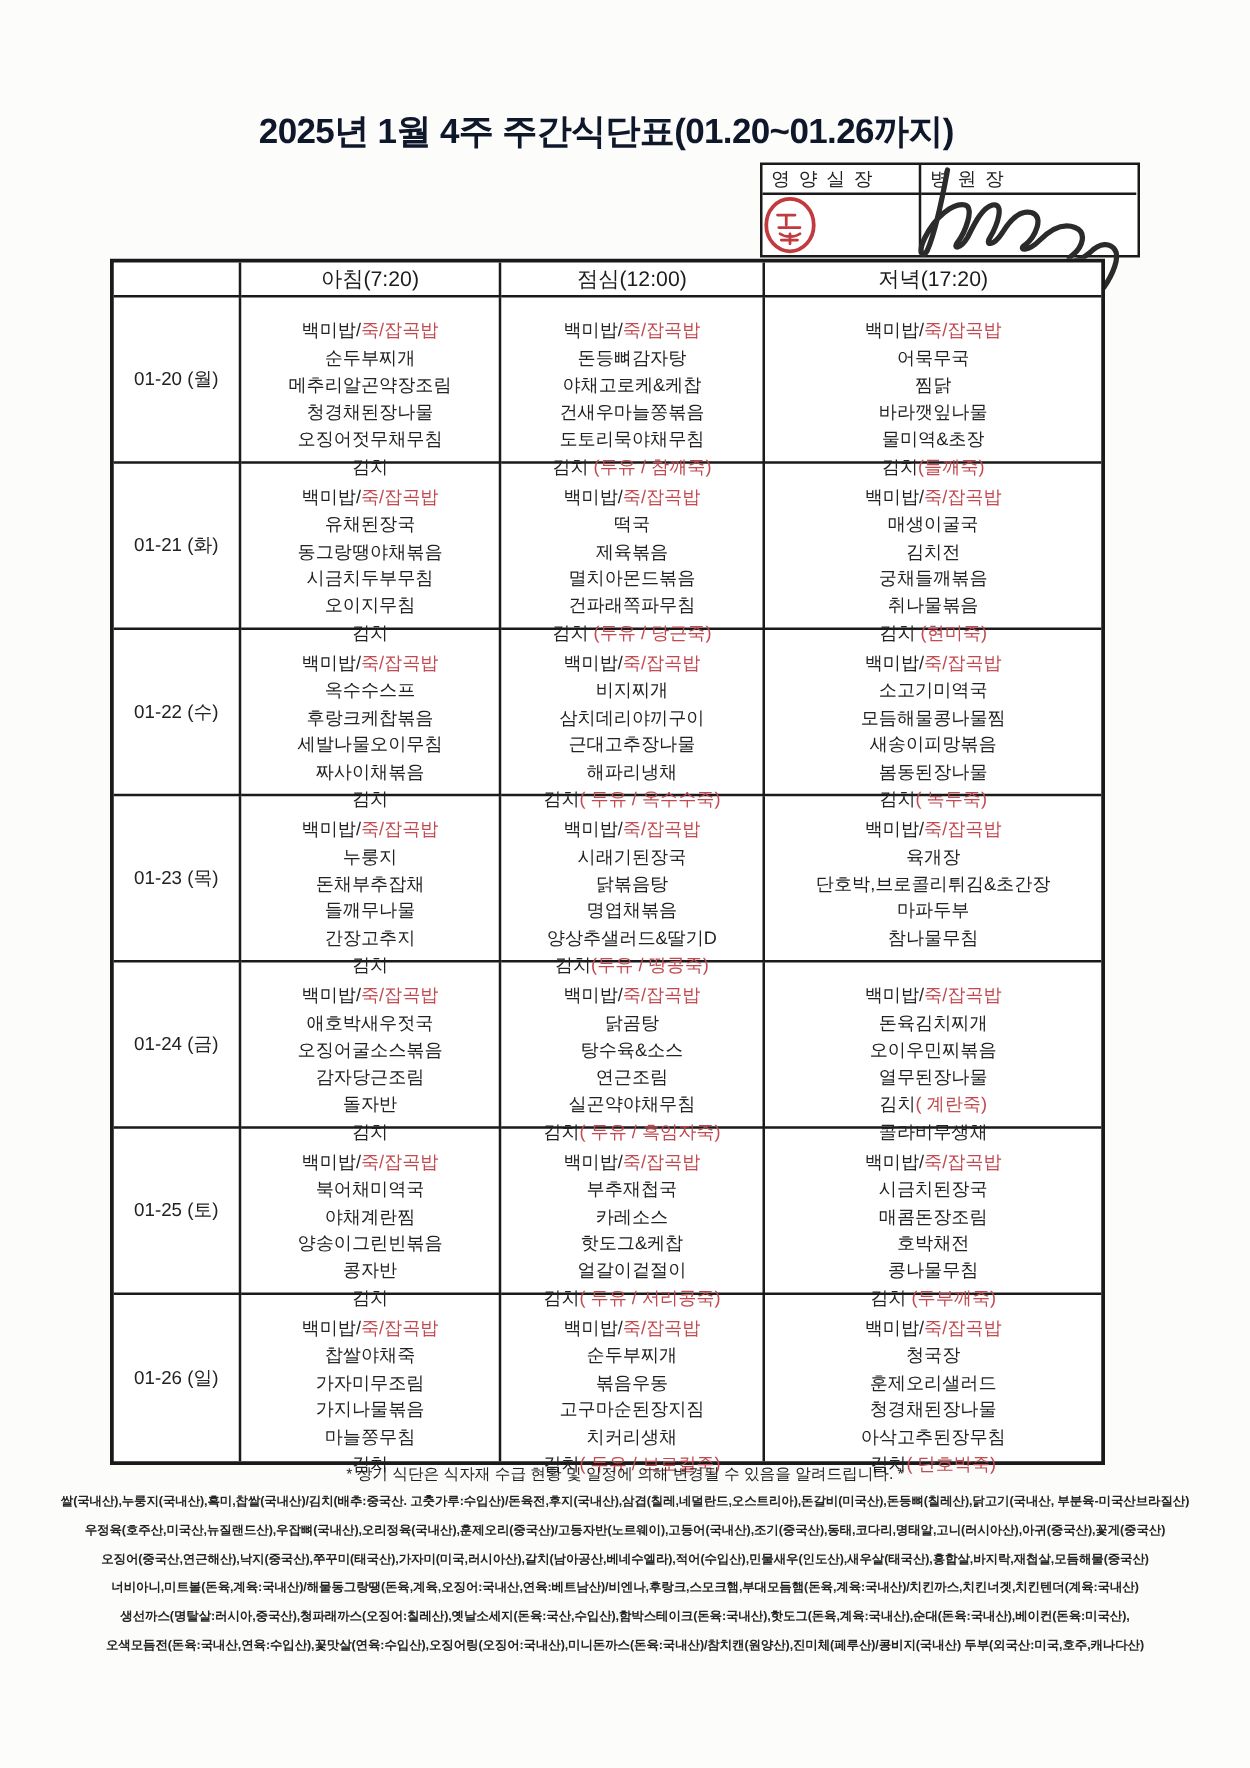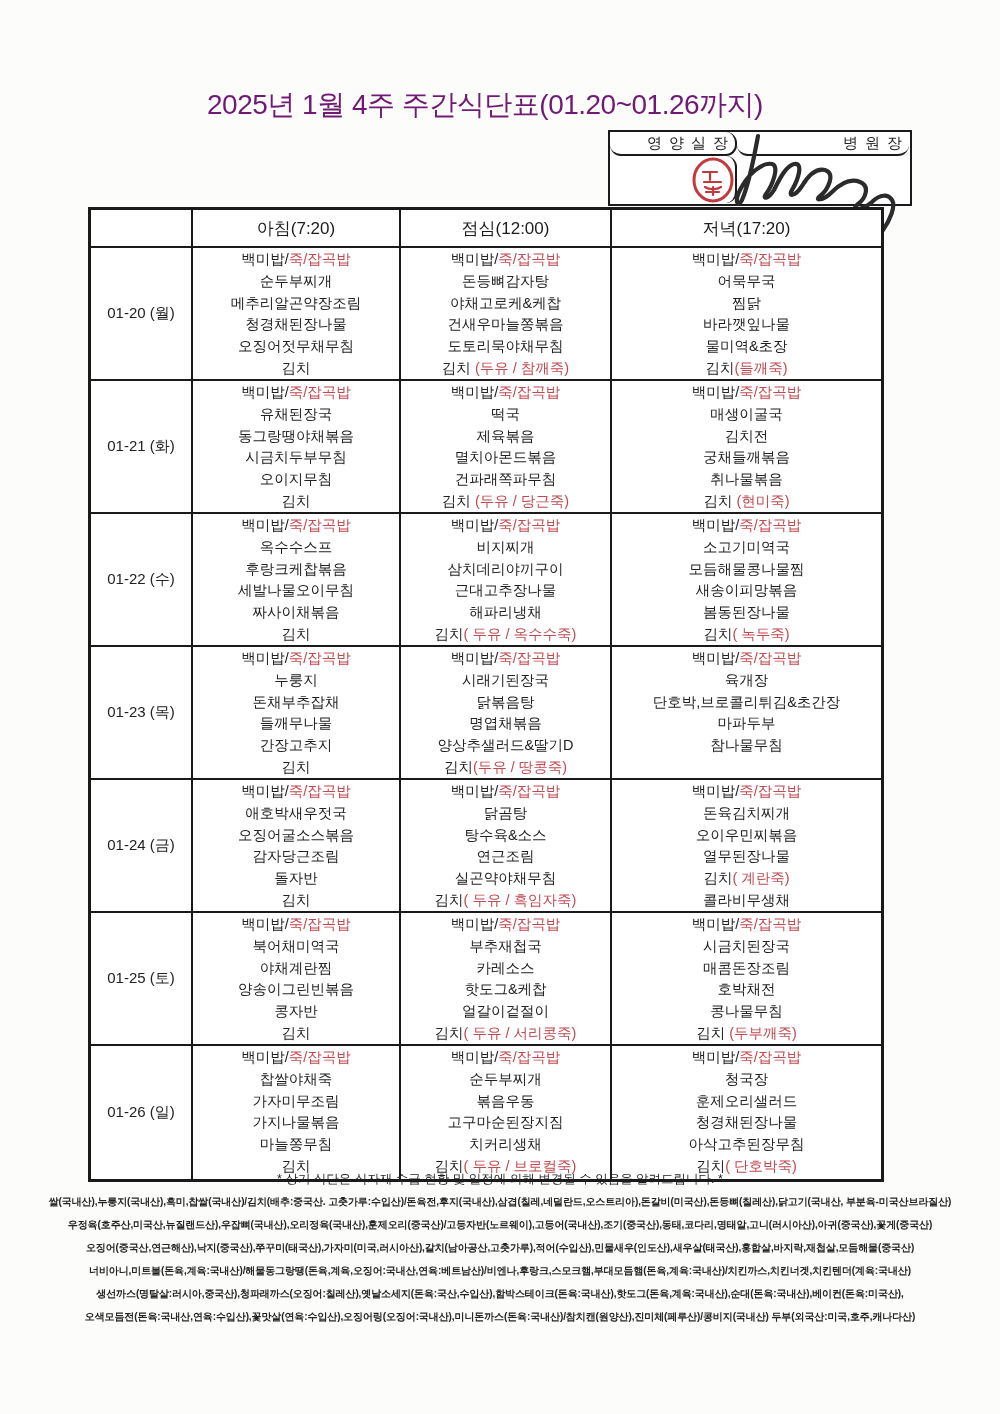--- a/index.html
+++ b/index.html
@@ -5,46 +5,46 @@
   * { margin:0; padding:0; box-sizing:border-box; }
   html,body { width:1000px; }
   body {
     width:1000px; height:1414px; position:relative;
     background:#fcfcfb; overflow:hidden;
     font-family:"Liberation Sans","DejaVu Sans",sans-serif;
     color:#202020;
   }
   .page-title {
     position:absolute; top:86px; left:0; width:970px;
-    text-align:center; font-size:28px; font-weight:normal;
-    color:#701a75; letter-spacing:-0.5px;
+    text-align:center; font-size:28px; font-weight:bold;
+    color:#0f172a; letter-spacing:-0.5px;
   }
   
   .approval { position:absolute; left:608px; top:130px; width:304px; height:76px;
     border:2.5px solid #1a1a1a; background:#fff; display:grid;
     grid-template-columns:127px 172px; grid-template-rows:24px 47px; }
   .approval .acell { border-right:2px solid #1a1a1a; border-bottom:2px solid #1a1a1a;
-    display:flex; align-items:center; justify-content:flex-end;border-radius:11px; }
+    display:flex; align-items:center; justify-content:flex-start; }
   .approval .acell.last-col { border-right:none; }
   .approval .acell.body { border-bottom:none; }
   .approval .alabel { font-size:15px; letter-spacing:7px; padding-left:7px; color:#222; }
   .seal { width:44px; height:48px; }
   .sig-svg { position:absolute; left:728px; top:128px; width:185px; height:108px; pointer-events:none; }
 
   
   .menu-table { position:absolute; left:88px; top:207px; width:796px;
     border:3px solid #1a1a1a; background:#fff; }
   .trow { display:grid; grid-template-columns:102px 208px 211px 269px; }
   .cell { border-right:2px solid #1a1a1a; border-bottom:2px solid #1a1a1a; }
   .cell:last-child { border-right:none; }
-  .header-row .cell { height:38px; display:flex; align-items:center; justify-content:center;
+  .header-row .cell { height:28px; display:flex; align-items:center; justify-content:center;
     font-size:17px; color:#1c1c1c; border-bottom:2.5px solid #1a1a1a; }
   .day-cell { height:133px; display:flex; align-items:center; justify-content:center;
     font-size:15px; color:#222; }
-  .meal-cell { height:133px; padding-top:1px; text-align:center; }
+  .meal-cell { height:133px; padding-top:17px; text-align:center; }
   .meal-cell .line { height:21.8px; line-height:21.8px; font-size:14.5px;
     white-space:nowrap; overflow:visible; color:#222; }
   .last-row .cell { border-bottom:none; }
   .red  { color:#c04a50; }
   .blue { color:#4472c8; }
 
   
   .notice { position:absolute; top:1171px; left:0; width:1000px; text-align:center;
     font-size:12.5px; font-weight:normal; color:#1f1f1f; }
   .origins { position:absolute; top:1190px; left:0; width:1000px; text-align:center; }
@@ -273,17 +273,17 @@
         </div>
       </div>
     </div>
 </div>
 
 <div class="notice">* 상기 식단은 식자재 수급 현황 및 일정에 의해 변경될 수 있음을 알려드립니다. *</div>
 
 <div class="origins">
   <div class="origin-line">쌀(국내산),누룽지(국내산),흑미,찹쌀(국내산)/김치(배추:중국산. 고춧가루:수입산)/돈육전,후지(국내산),삼겹(칠레,네덜란드,오스트리아),돈갈비(미국산),돈등뼈(칠레산),닭고기(국내산, 부분육-미국산브라질산)</div>
   <div class="origin-line">우정육(호주산,미국산,뉴질랜드산),우잡뼈(국내산),오리정육(국내산),훈제오리(중국산)/고등자반(노르웨이),고등어(국내산),조기(중국산),동태,코다리,명태알,고니(러시아산),아귀(중국산),꽃게(중국산)</div>
-  <div class="origin-line">오징어(중국산,연근해산),낙지(중국산),쭈꾸미(태국산),가자미(미국,러시아산),갈치(남아공산,고춧가루),적어(수입산),민물새우(인도산),새우살(태국산),홍합살,바지락,재첩살,모듬해물(중국산)</div>
+  <div class="origin-line">오징어(중국산,연근해산),낙지(중국산),쭈꾸미(태국산),가자미(미국,러시아산),갈치(남아공산,베네수엘라),적어(수입산),민물새우(인도산),새우살(태국산),홍합살,바지락,재첩살,모듬해물(중국산)</div>
   <div class="origin-line">너비아니,미트볼(돈육,계육:국내산)/해물동그랑땡(돈육,계육,오징어:국내산,연육:베트남산)/비엔나,후랑크,스모크햄,부대모듬햄(돈육,계육:국내산)/치킨까스,치킨너겟,치킨텐더(계육:국내산)</div>
   <div class="origin-line">생선까스(명탈살:러시아,중국산),청파래까스(오징어:칠레산),옛날소세지(돈육:국산,수입산),함박스테이크(돈육:국내산),핫도그(돈육,계육:국내산),순대(돈육:국내산),베이컨(돈육:미국산),</div>
   <div class="origin-line">오색모듬전(돈육:국내산,연육:수입산),꽃맛살(연육:수입산),오징어링(오징어:국내산),미니돈까스(돈육:국내산)/참치캔(원양산),진미체(페루산)/콩비지(국내산) 두부(외국산:미국,호주,캐나다산)</div>
 </div>
 
 </body></html>

